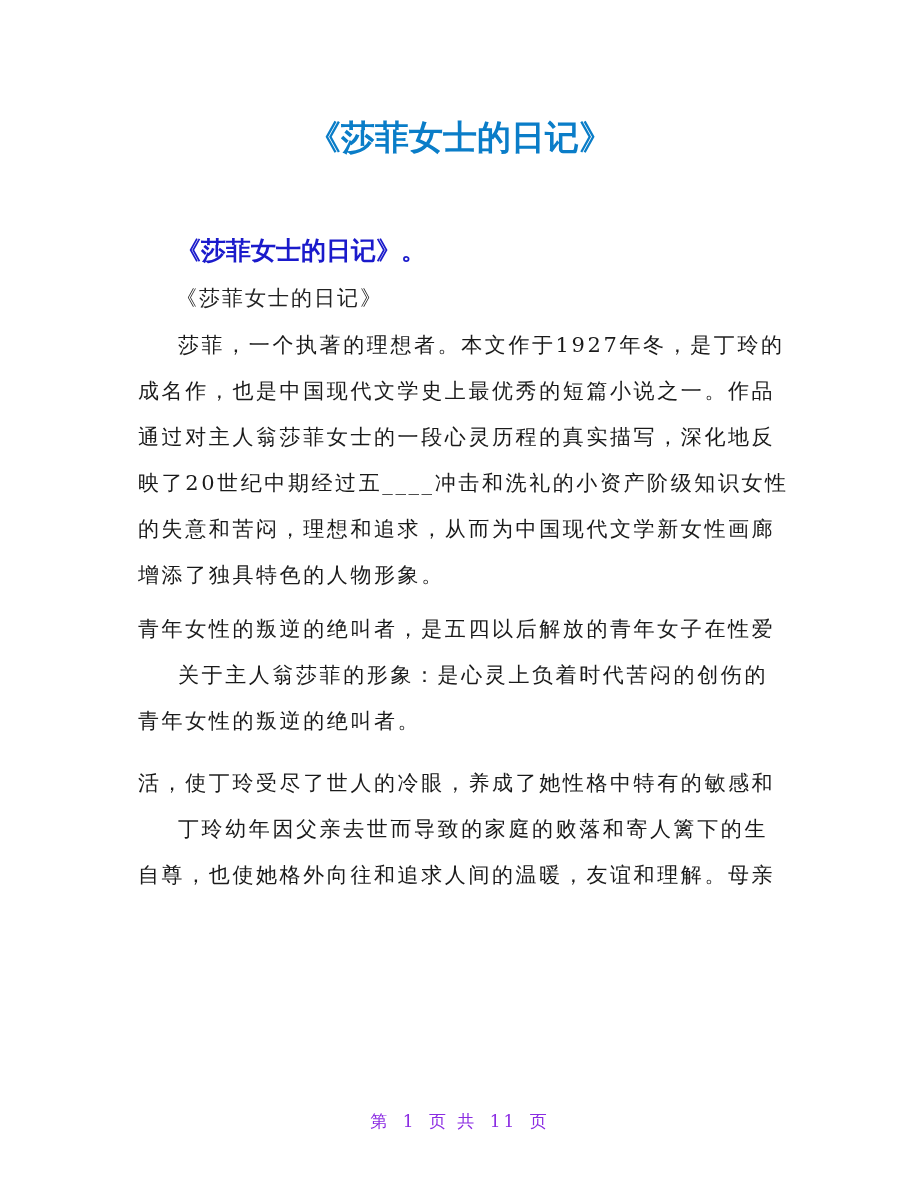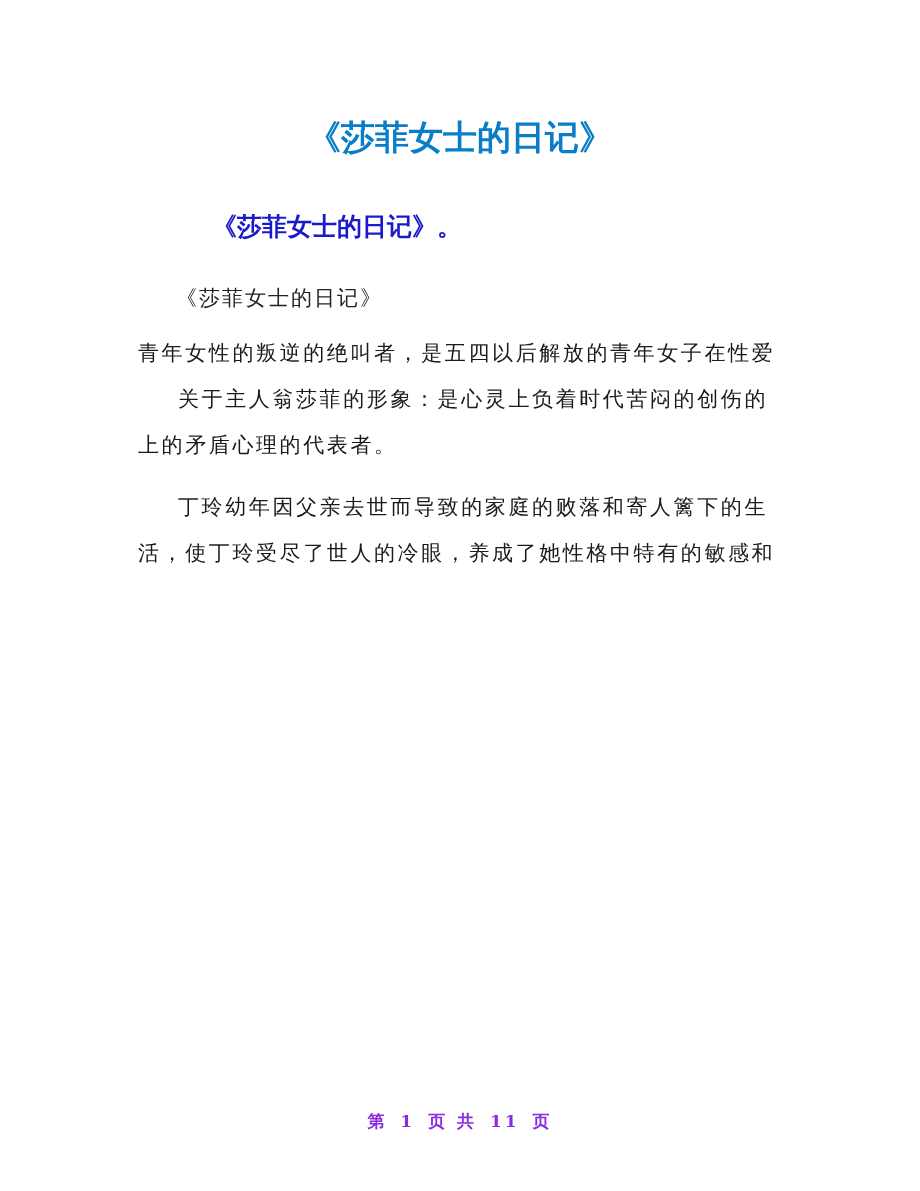--- a/index.html
+++ b/index.html
@@ -4,65 +4,73 @@
   <style>
     html, body { margin: 0; padding: 0; background: #ffffff; }
     body { width: 920px; height: 1191px; position: relative; overflow: hidden; }
     .page { position: absolute; left: 0; top: 0; width: 920px; height: 837px; background: #fff; }
     .doc-title {
       position: absolute; left: 0; top: 112px; width: 920px; text-align: center;
       font-family: "DejaVu Sans", sans-serif; font-weight: bold; font-size: 34px;
       color: #0a7dc8; letter-spacing: 0px; line-height: 50px;
     }
     .sub-heading {
-      position: absolute; left: 176px; top: 206px;
-      font-family: Liberation Sans, sans-serif; font-weight: bold; font-size: 25px;
-      color: #1a1acb; line-height: 40px; margin-left: 36px;
+      position: absolute; left: 176px; top: 231px;
+      font-family: Liberation Serif, serif; font-weight: bold; font-size: 25px;
+      color: #1a1acb; line-height: 40px;
     }
     .plain-line {
       position: absolute; left: 176px; top: 280px;
       font-family: "DejaVu Serif", serif; font-size: 21px; color: #222;
       line-height: 36px; letter-spacing: 2px;
     }
     .body-text {
       position: absolute; left: 138px; width: 650px;
       font-family: "DejaVu Serif", serif; font-size: 21px; color: #1a1a1a;
     }
     .para { margin: 0; }
     .line { display: block; height: 46px; line-height: 46px; white-space: nowrap; letter-spacing: 2.6px; }
     .line.indent { padding-left: 40px; }
     .gap { height: 8px; }
     .footer {
       position: absolute; left: 0; top: 1110px; width: 920px; text-align: center;
       font-family: "DejaVu Serif", serif; font-size: 17px; color: #8a2be2;
       letter-spacing: 3px;
-      font-weight: bold;
     }
     .footer span { margin: 0 2px; }
   </style>
 </head>
 <body>
 
 <div class="page">
   <div class="doc-title">《莎菲女士的日记》</div>
   <div class="sub-heading">《莎菲女士的日记》。</div>
   <div class="plain-line">《莎菲女士的日记》</div>
 
   <div class="body-text" style="top:322px;">
+    <div class="para">
+      <span class="line indent">莎菲，一个执著的理想者。本文作于1927年冬，是丁玲的</span>
+      <span class="line">成名作，也是中国现代文学史上最优秀的短篇小说之一。作品</span>
+      <span class="line">通过对主人翁莎菲女士的一段心灵历程的真实描写，深化地反</span>
+      <span class="line">映了20世纪中期经过五____冲击和洗礼的小资产阶级知识女性</span>
+      <span class="line">的失意和苦闷，理想和追求，从而为中国现代文学新女性画廊</span>
+      <span class="line">增添了独具特色的人物形象。</span>
+    </div>
     <div class="gap"></div>
     <div class="para">
       <span class="line">青年女性的叛逆的绝叫者，是五四以后解放的青年女子在性爱</span>
       <span class="line indent">关于主人翁莎菲的形象：是心灵上负着时代苦闷的创伤的</span>
-      <span class="line">上的矛盾心理的代表者。</span>
+      <span class="line">青年女性的叛逆的绝叫者。</span>
     </div>
     <div class="gap"></div>
     <div class="gap"></div>
     <div class="para">
+      <span class="line">活，使丁玲受尽了世人的冷眼，养成了她性格中特有的敏感和</span>
       <span class="line indent">丁玲幼年因父亲去世而导致的家庭的败落和寄人篱下的生</span>
-      <span class="line">活，使丁玲受尽了世人的冷眼，养成了她性格中特有的敏感和</span>
+      <span class="line">自尊，也使她格外向往和追求人间的温暖，友谊和理解。母亲</span>
     </div>
   </div>
 
   <div class="footer">
     <span>第</span>
     <span>1</span>
     <span>页 共</span>
     <span>11</span>
     <span>页</span>
   </div>

